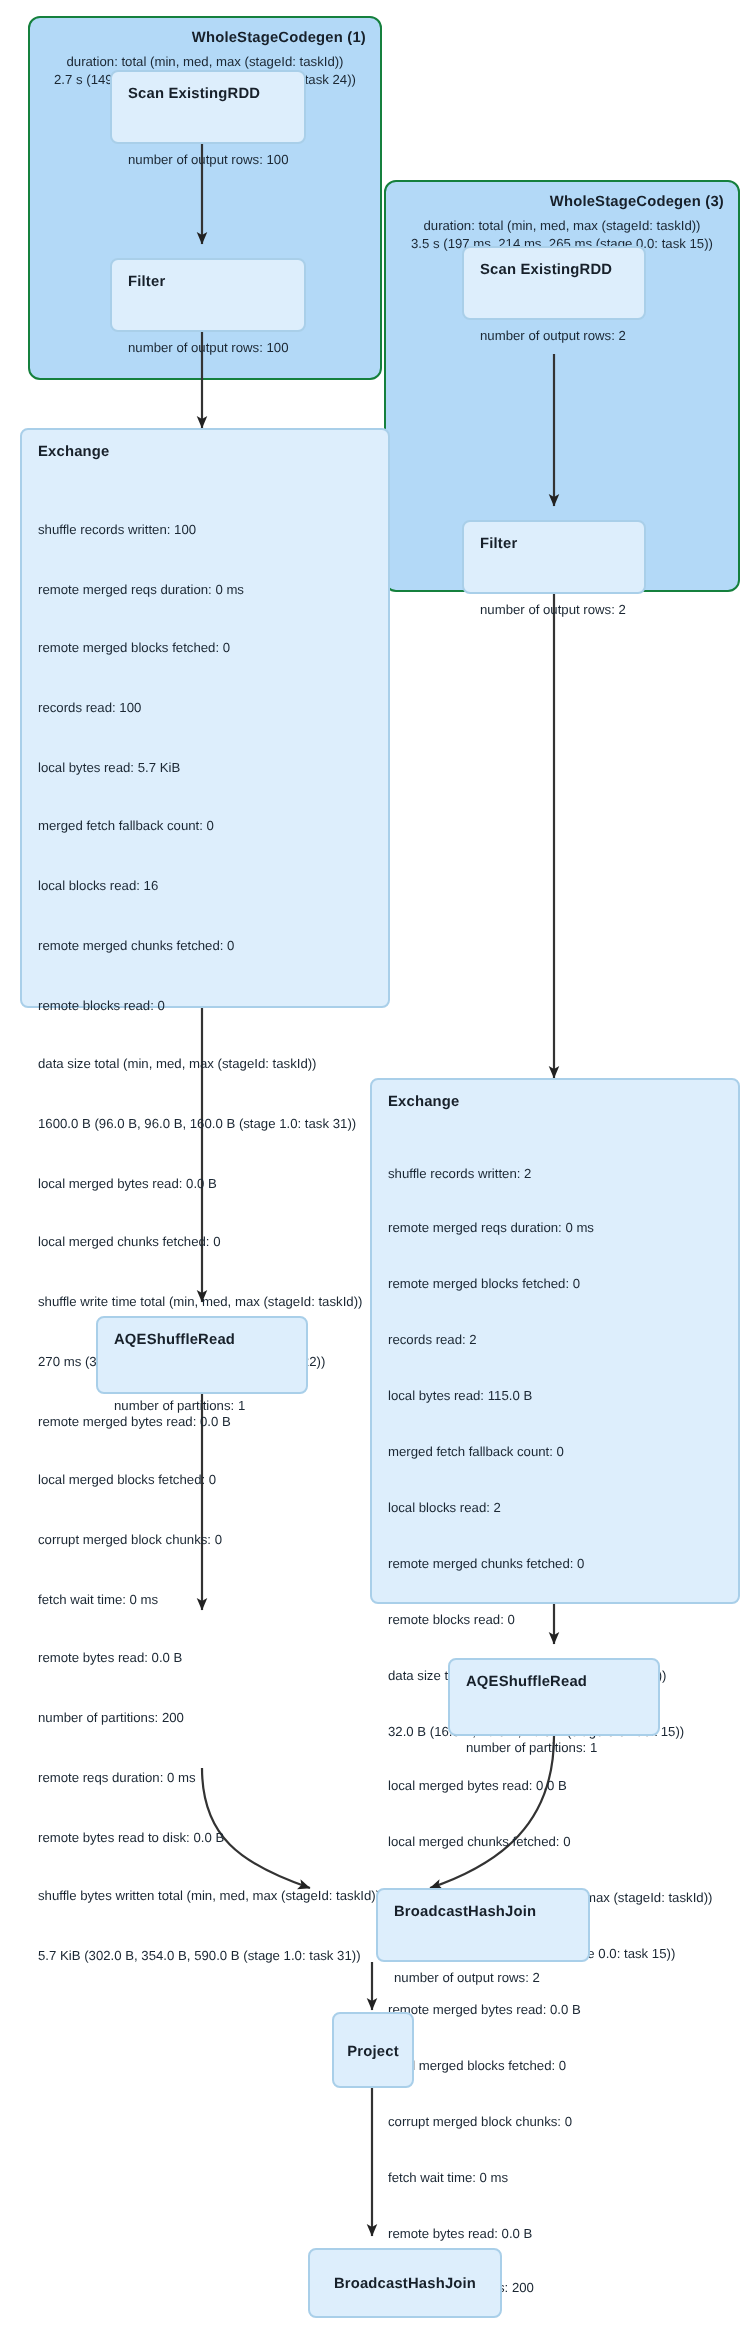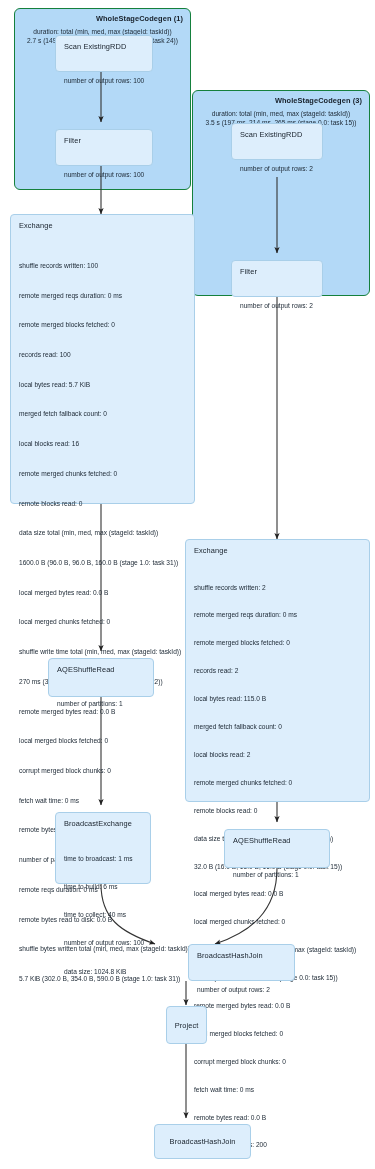--- a/index.html
+++ b/index.html
@@ -63,21 +63,21 @@
     position: absolute;
     background: #ddeefc;
     border: 1px solid #a9cfe9;
     border-radius: 4px;
     z-index: 6;
     box-sizing: border-box;
     padding: 6px 7px 6px 8px;
   }
   .node-title {
     font-size: 7.4px;
-    font-weight: normal;
+    font-weight: bold;
     color: #17202a;
     letter-spacing: 0.1px;
     white-space: nowrap;
     margin: 0 0 5px 0;
   }
   .node-title.centered {
     text-align: center;
     margin: 16px;
   }
   .metrics {
@@ -239,30 +239,20 @@
     </div>
   </div>
 
   <div class="node" style="left:224px; top:829px; width:106px; height:39px;">
     <div class="node-title">AQEShuffleRead</div>
     <div class="metrics">
       <div>number of partitions: 1</div>
     </div>
   </div>
 
-  <div class="node" style="left:55px; top:812px; width:96px; height:72px;">
-    <div class="node-title" style="margin-bottom:7px;">BroadcastExchange</div>
-    <div class="metrics" style="line-height:9.4px;">
-      <div>time to broadcast: 1 ms</div>
-      <div>time to build: 6 ms</div>
-      <div>time to collect: 40 ms</div>
-      <div>number of output rows: 100</div>
-      <div>data size: 1024.8 KiB</div>
-    </div>
-  </div>
 
   <div class="node" style="left:148px; top:944px; width:107px; height:37px;margin-left:40px;">
     <div class="node-title">BroadcastHashJoin</div>
     <div class="metrics">
       <div>number of output rows: 2</div>
     </div>
   </div>
 
   <div class="node center-only" style="left:166px; top:1006px; width:41px; height:38px;">
     <div class="node-title centered">Project</div>

